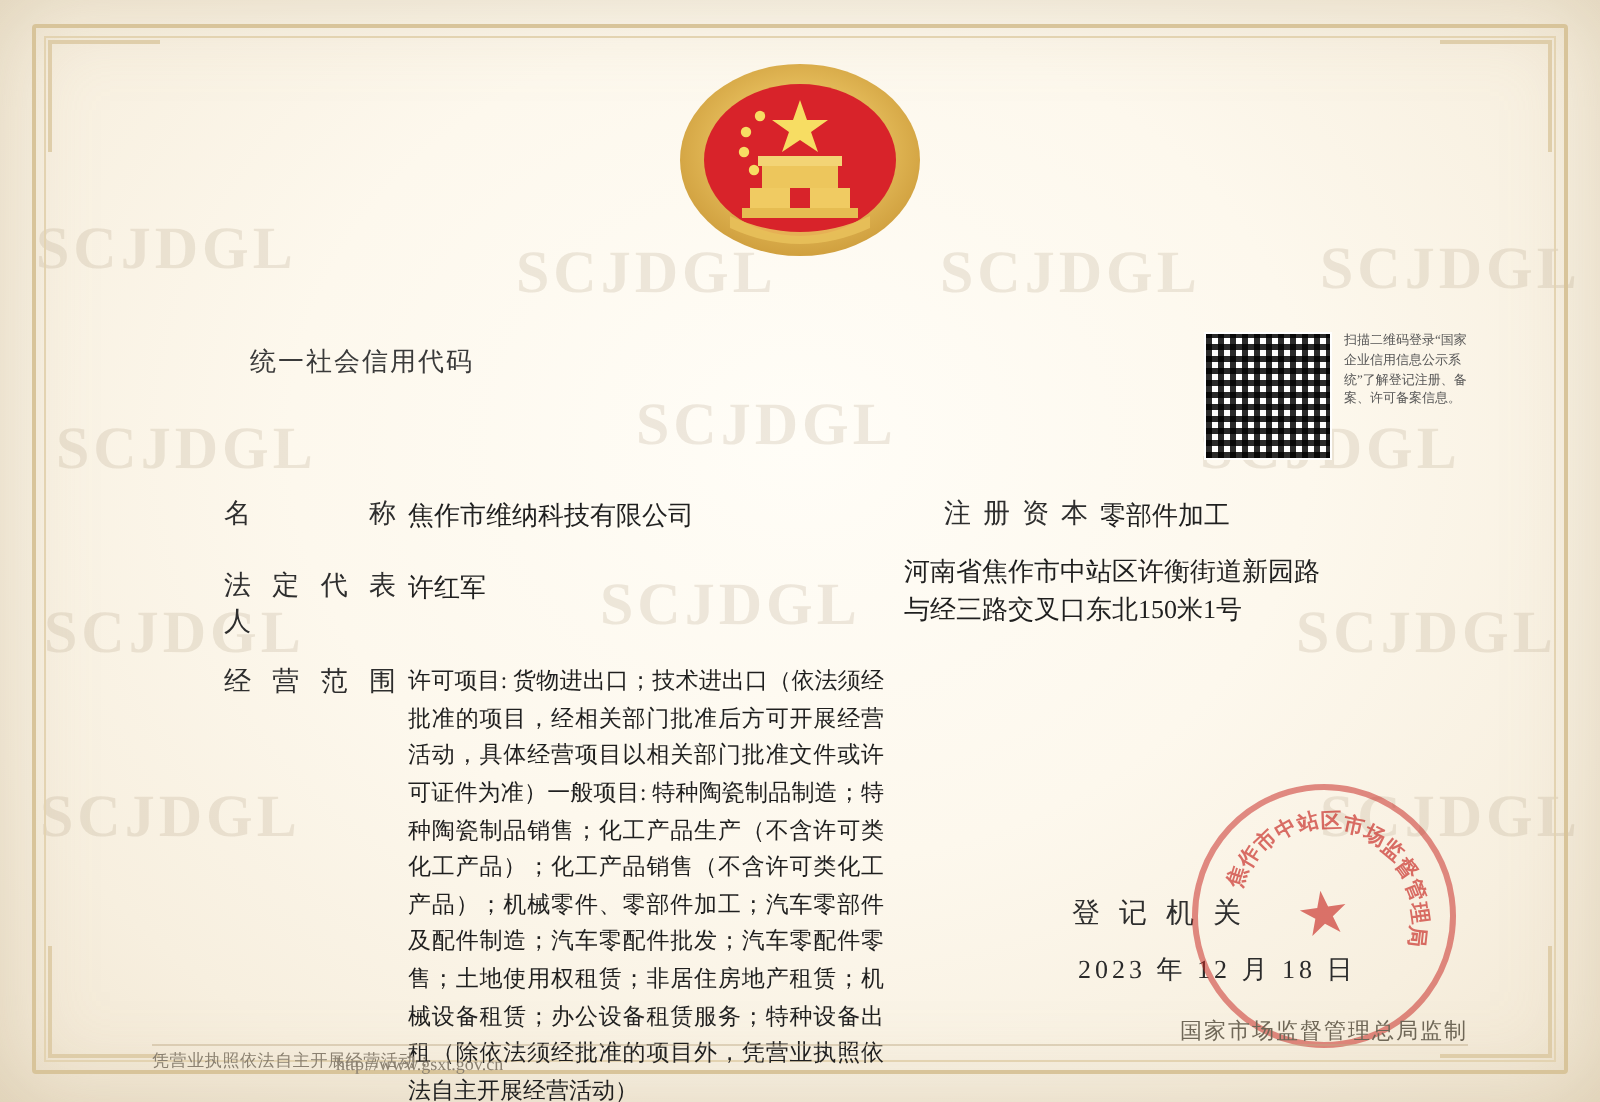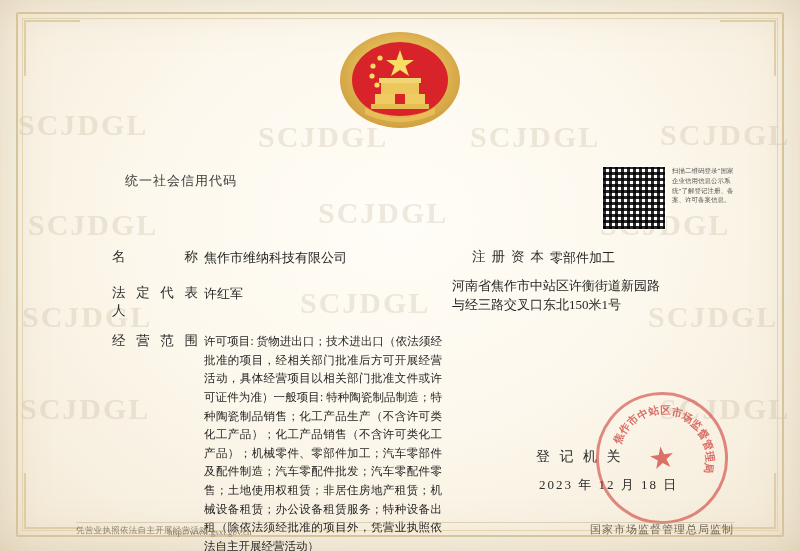--- a/index.html
+++ b/index.html
@@ -156,21 +156,21 @@
   
   .footer-left{
     position:absolute;left:76px;bottom:14px;
     font-size:8.5px;color:#8a8070;letter-spacing:.3px;
   }
   .footer-url{
     position:absolute;left:168px;bottom:14px;
     font-size:9px;color:#8a8070;
   }
   .footer-right{
-    position:absolute;right:66px;bottom:14px;
+    position:absolute;right:66px;bottom:28px;
     font-size:11px;color:#6f6757;letter-spacing:1px;
   }
   .bottom-line{
     position:absolute;left:76px;right:66px;bottom:28px;
     height:1px;background:rgba(190,170,135,0.45);
   }
 </style>
 </head>
 <body>
 

